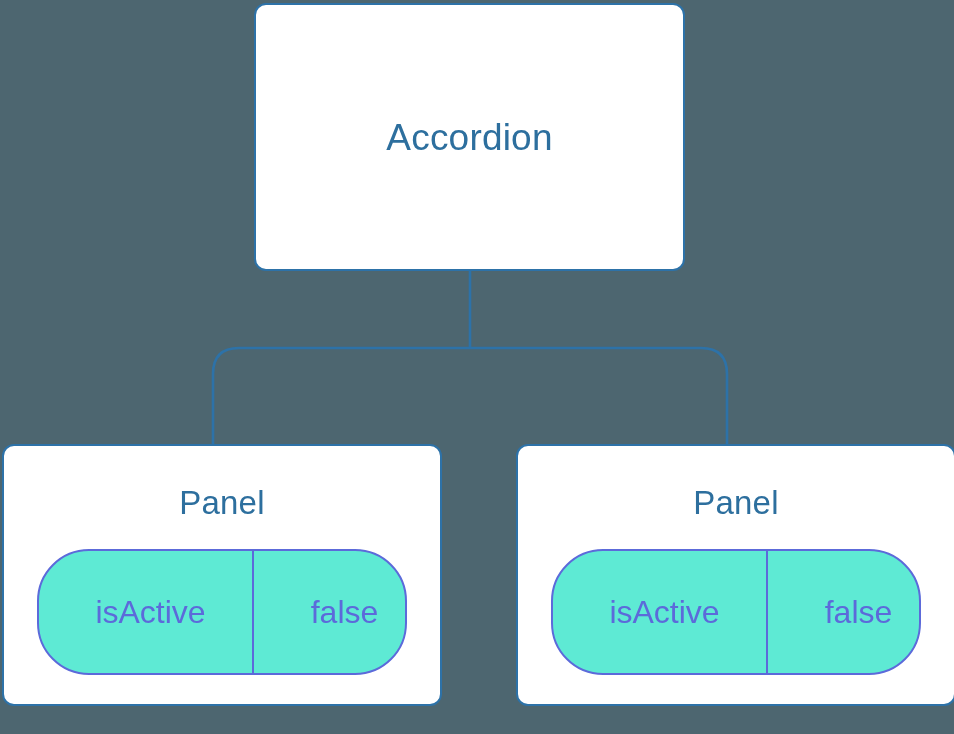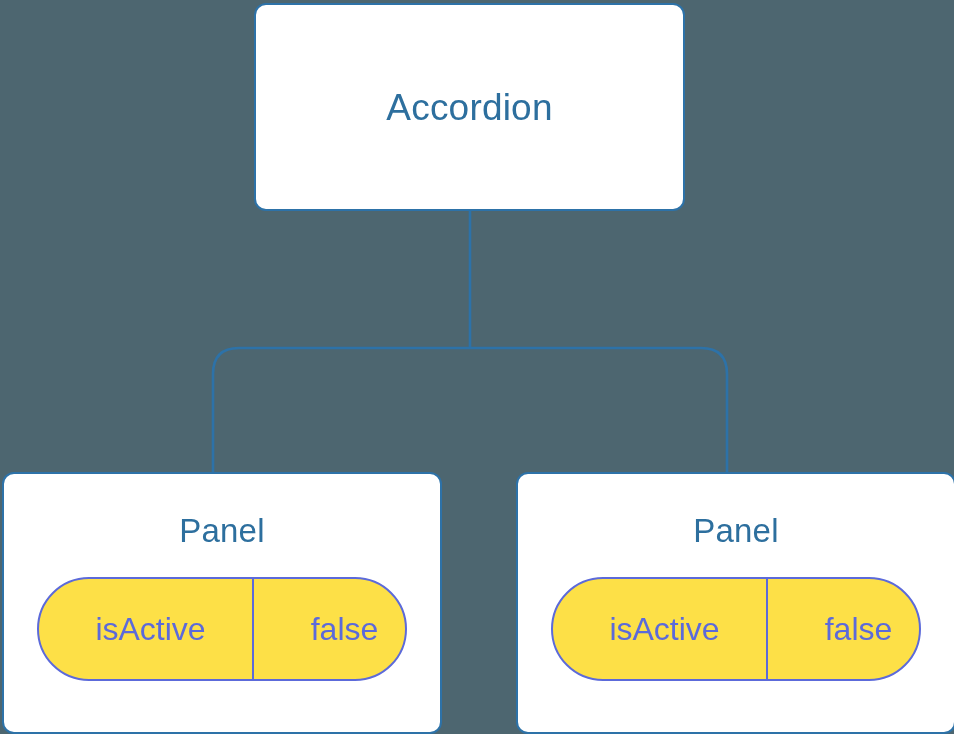--- a/index.html
+++ b/index.html
@@ -40,26 +40,26 @@
     box-sizing: border-box;
     display: flex;
     flex-direction: column;
     align-items: center;
   }
 
   .node-root {
     left: 254px;
     top: 3px;
     width: 431px;
-    height: 208px;
+    height: 268px;
     justify-content: center;
   }
 
   .node-child {
-    top: 472px;
+    top: 444px;
     width: 440px;
     height: 262px;
     border-bottom-left-radius: 12px;
     border-bottom-right-radius: 12px;
     justify-content: flex-start;
     padding-top: 40px;
     align-items: center;
   }
 
   .node-child-left  { left: 2px; }
@@ -73,27 +73,27 @@
     white-space: nowrap;
   }
 
   .node-root .node-title {
     font-size: 37px;
   }
 
   
   .pill {
     margin-top: 30px;
-    height: 104px;
+    height: 126px;
     display: flex;
     align-items: stretch;
     border: 2px solid #5c6ada;
     border-radius: 52px;
     box-sizing: border-box;
-    background: #fde047;
+    background: #5eead4;
     overflow: hidden;
   }
 
   .pill-cell {
     display: flex;
     align-items: center;
     justify-content: center;
     color: #5c6ada;
     font-size: 32px;
     line-height: 1;

